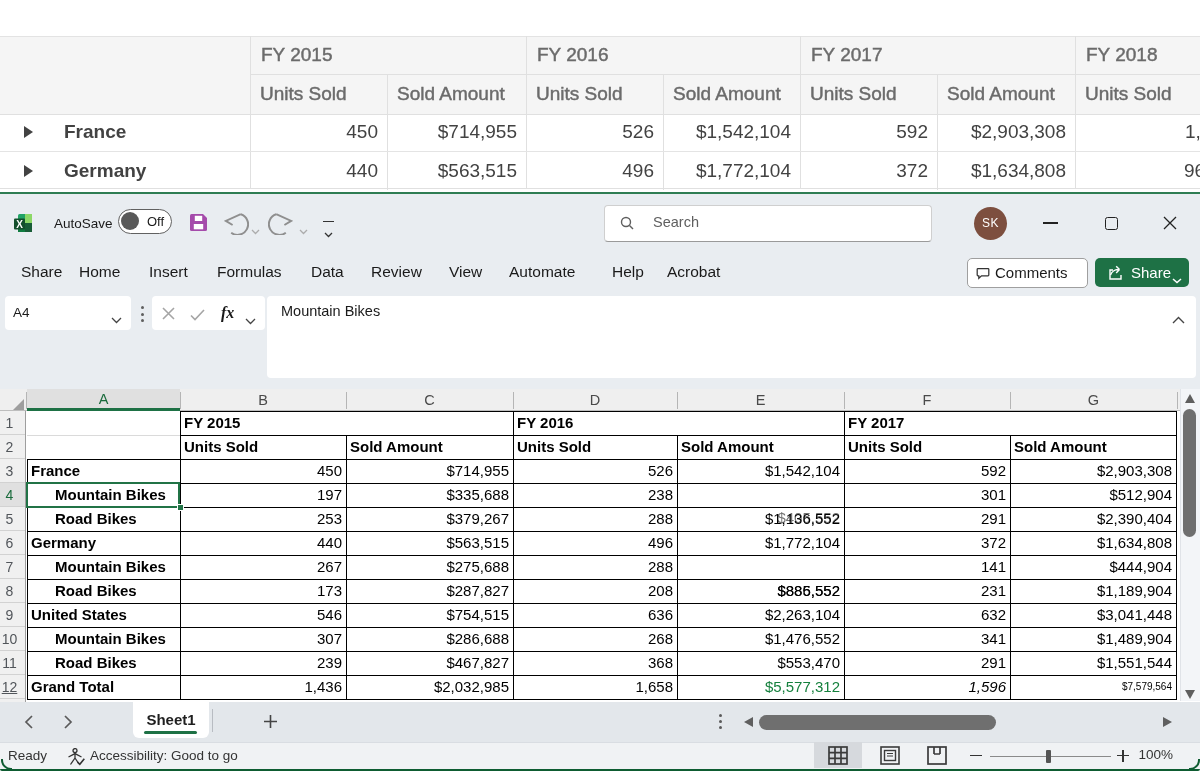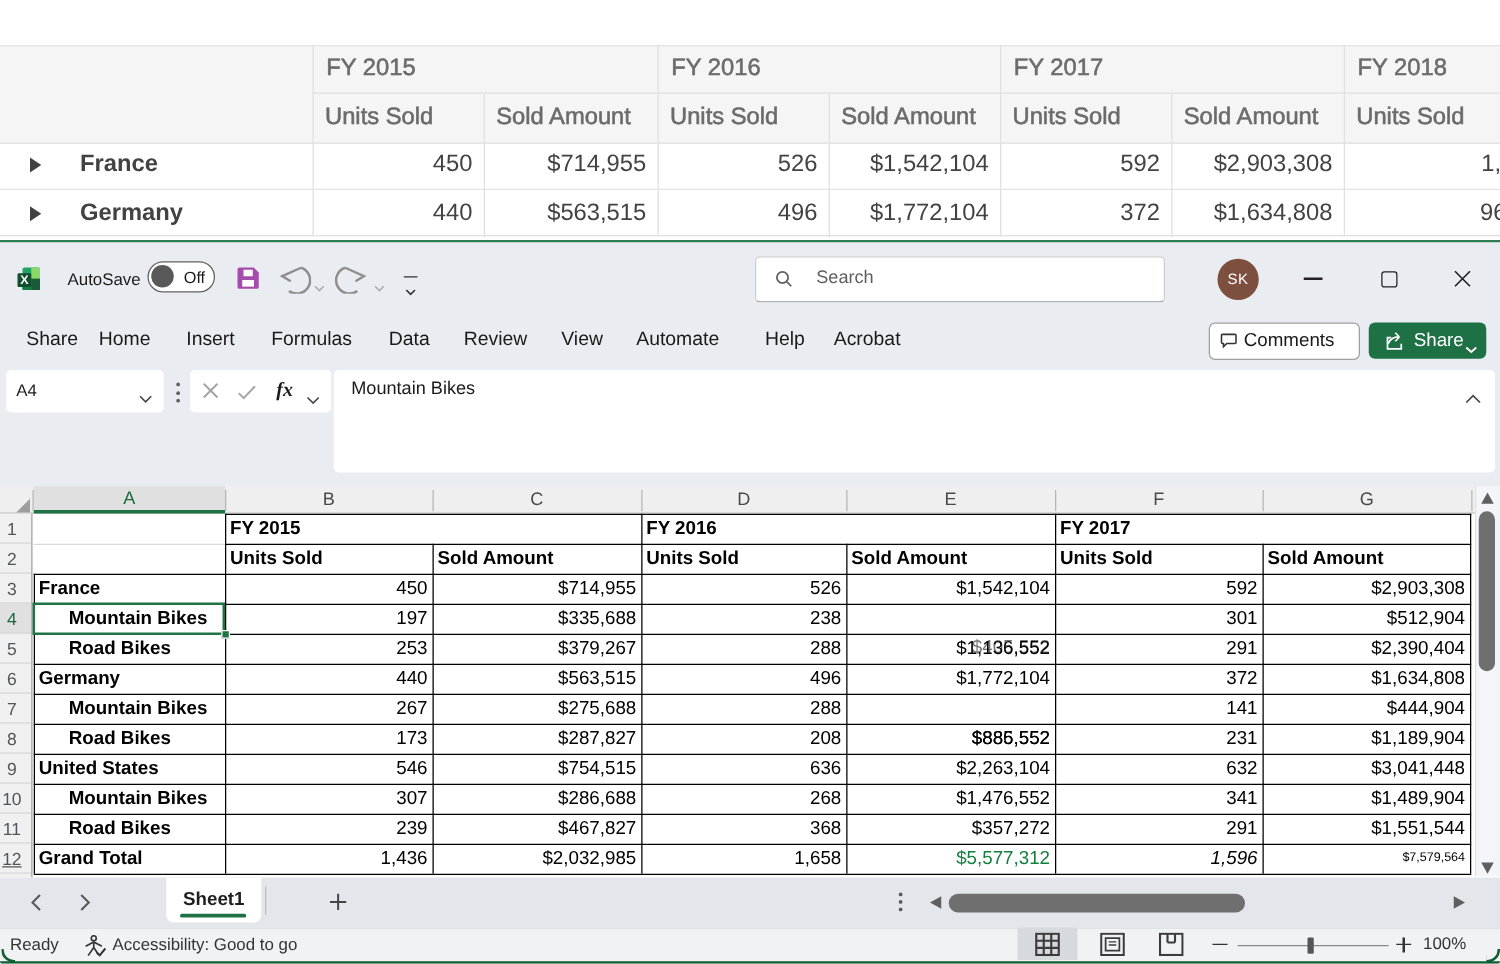--- a/index.html
+++ b/index.html
@@ -278,21 +278,21 @@
     <div style="position:absolute;right:28px;top:413px;height:24px;line-height:24px;font-size:15px;color:#000;white-space:nowrap;">$3,041,448</div>
     <div style="position:absolute;right:858px;top:437px;height:24px;line-height:24px;font-size:15px;color:#000;white-space:nowrap;">307</div>
     <div style="position:absolute;right:691px;top:437px;height:24px;line-height:24px;font-size:15px;color:#000;white-space:nowrap;">$286,688</div>
     <div style="position:absolute;right:527px;top:437px;height:24px;line-height:24px;font-size:15px;color:#000;white-space:nowrap;">268</div>
     <div style="position:absolute;right:360px;top:437px;height:24px;line-height:24px;font-size:15px;color:#000;white-space:nowrap;">$1,476,552</div>
     <div style="position:absolute;right:194px;top:437px;height:24px;line-height:24px;font-size:15px;color:#000;white-space:nowrap;">341</div>
     <div style="position:absolute;right:28px;top:437px;height:24px;line-height:24px;font-size:15px;color:#000;white-space:nowrap;">$1,489,904</div>
     <div style="position:absolute;right:858px;top:461px;height:24px;line-height:24px;font-size:15px;color:#000;white-space:nowrap;">239</div>
     <div style="position:absolute;right:691px;top:461px;height:24px;line-height:24px;font-size:15px;color:#000;white-space:nowrap;">$467,827</div>
     <div style="position:absolute;right:527px;top:461px;height:24px;line-height:24px;font-size:15px;color:#000;white-space:nowrap;">368</div>
-    <div style="position:absolute;right:360px;top:461px;height:24px;line-height:24px;font-size:15px;color:#000;white-space:nowrap;">$357,272</div>
+    <div style="position:absolute;right:360px;top:461px;height:24px;line-height:24px;font-size:15px;color:#000;white-space:nowrap;">$553,470</div>
     <div style="position:absolute;right:194px;top:461px;height:24px;line-height:24px;font-size:15px;color:#000;white-space:nowrap;">291</div>
     <div style="position:absolute;right:28px;top:461px;height:24px;line-height:24px;font-size:15px;color:#000;white-space:nowrap;">$1,551,544</div>
     <div style="position:absolute;right:858px;top:485px;height:24px;line-height:24px;font-size:15px;color:#000;white-space:nowrap;">1,436</div>
     <div style="position:absolute;right:691px;top:485px;height:24px;line-height:24px;font-size:15px;color:#000;white-space:nowrap;">$2,032,985</div>
     <div style="position:absolute;right:527px;top:485px;height:24px;line-height:24px;font-size:15px;color:#000;white-space:nowrap;">1,658</div>
     <div style="position:absolute;right:360px;top:485px;height:24px;line-height:24px;font-size:15px;color:#15803d;white-space:nowrap;">$5,577,312</div>
     <div style="position:absolute;right:194px;top:485px;height:24px;line-height:24px;font-size:15px;color:#000;white-space:nowrap;font-style:italic;">1,596</div>
     <div style="position:absolute;right:28px;top:485px;height:24px;line-height:24px;font-size:10px;color:#000;white-space:nowrap;">$7,579,564</div>
     <div style="position:absolute;left:26px;top:291.5px;width:154px;height:26px;border:2.5px solid #217346;box-sizing:border-box;"></div>
     <div style="position:absolute;left:176.5px;top:313.5px;width:7px;height:7px;background:#217346;border:1.5px solid #fff;box-sizing:border-box;"></div>

